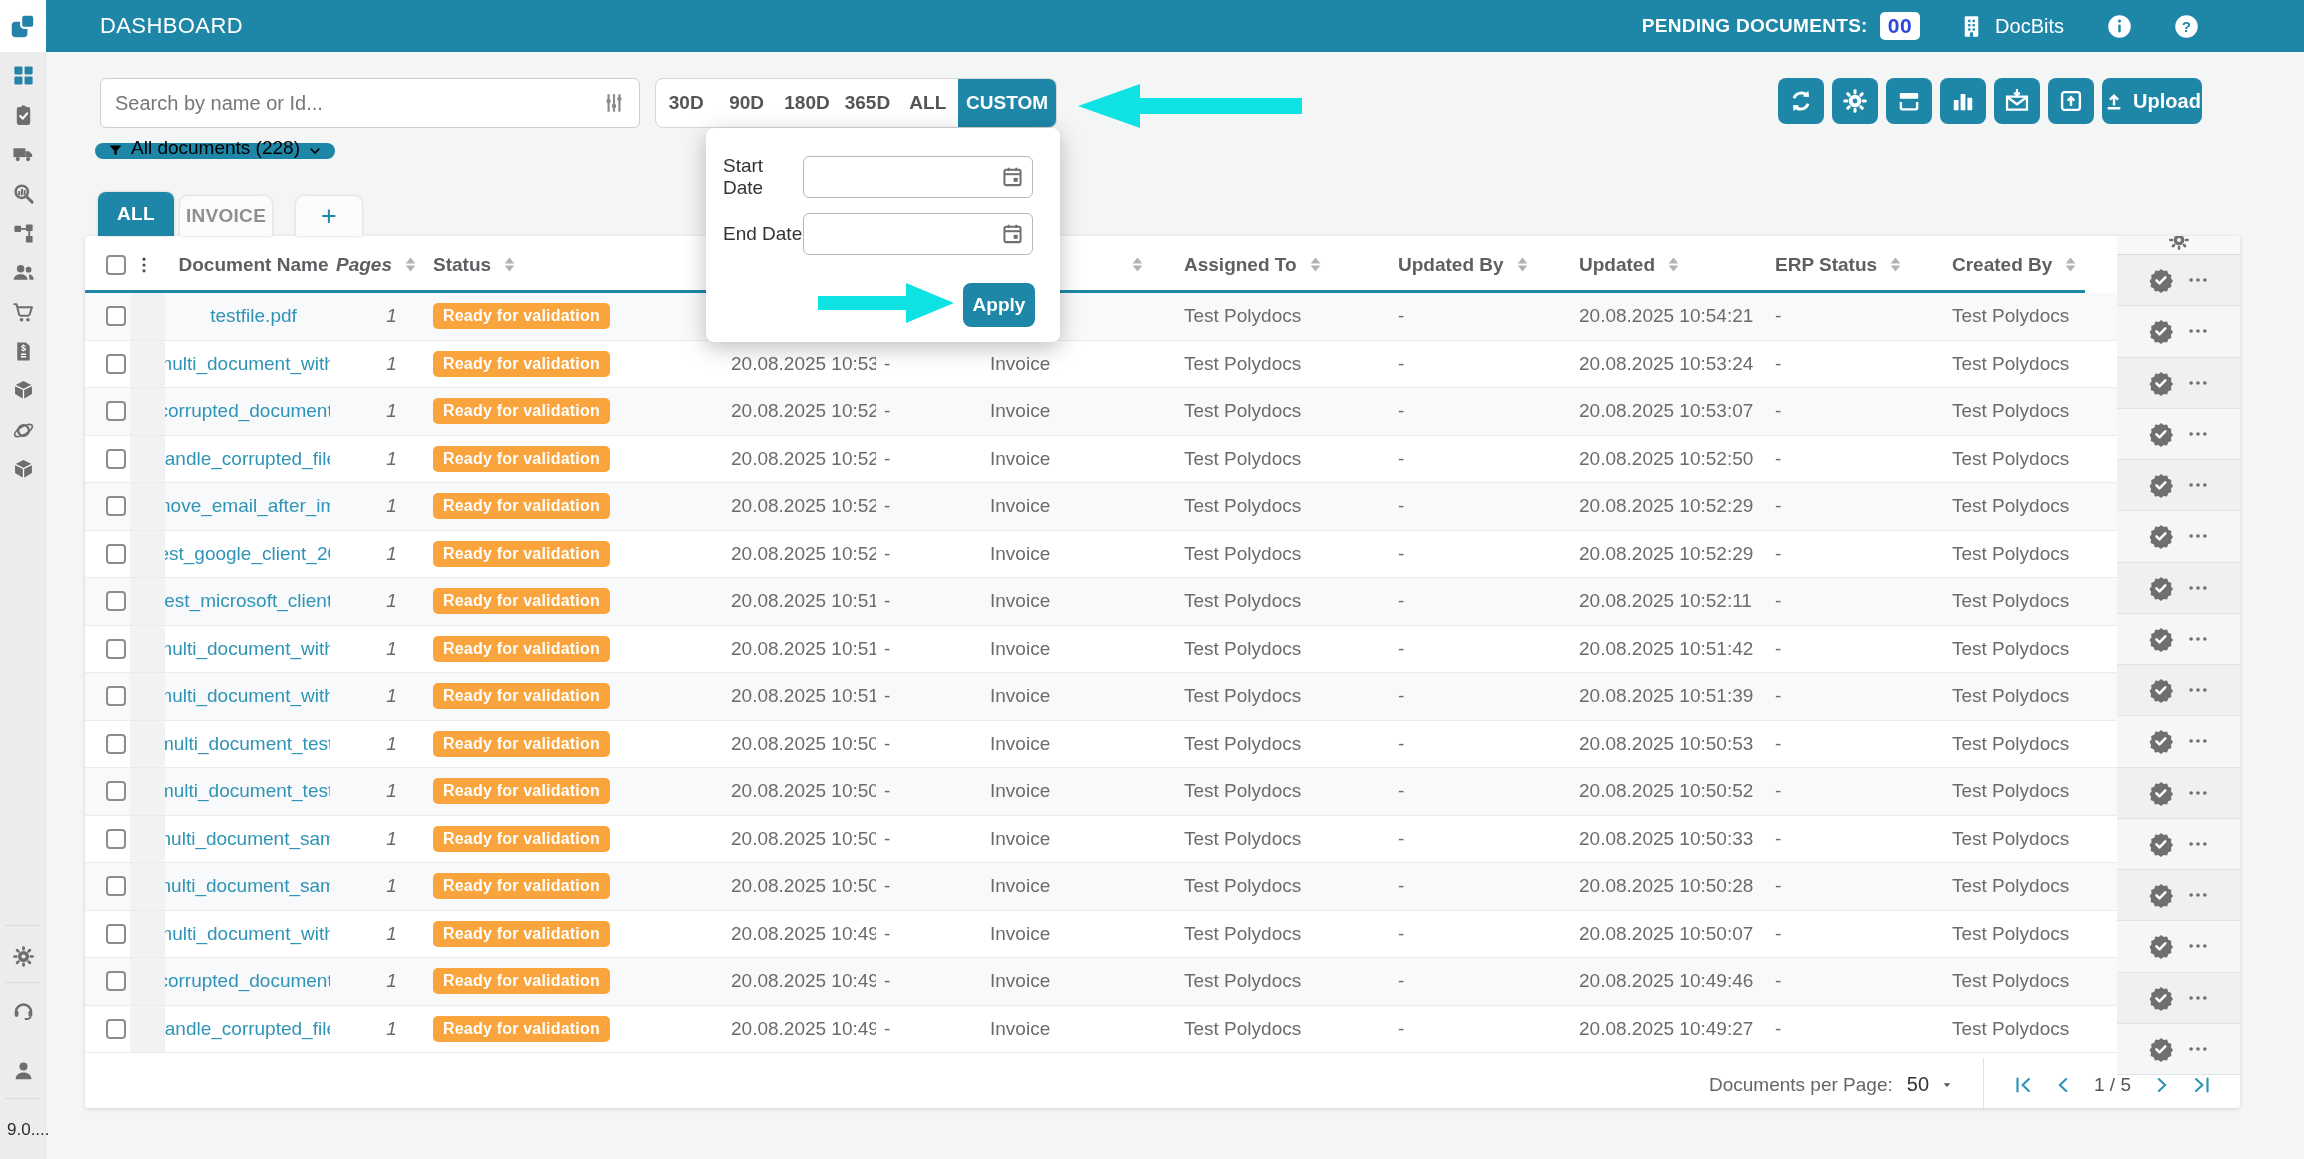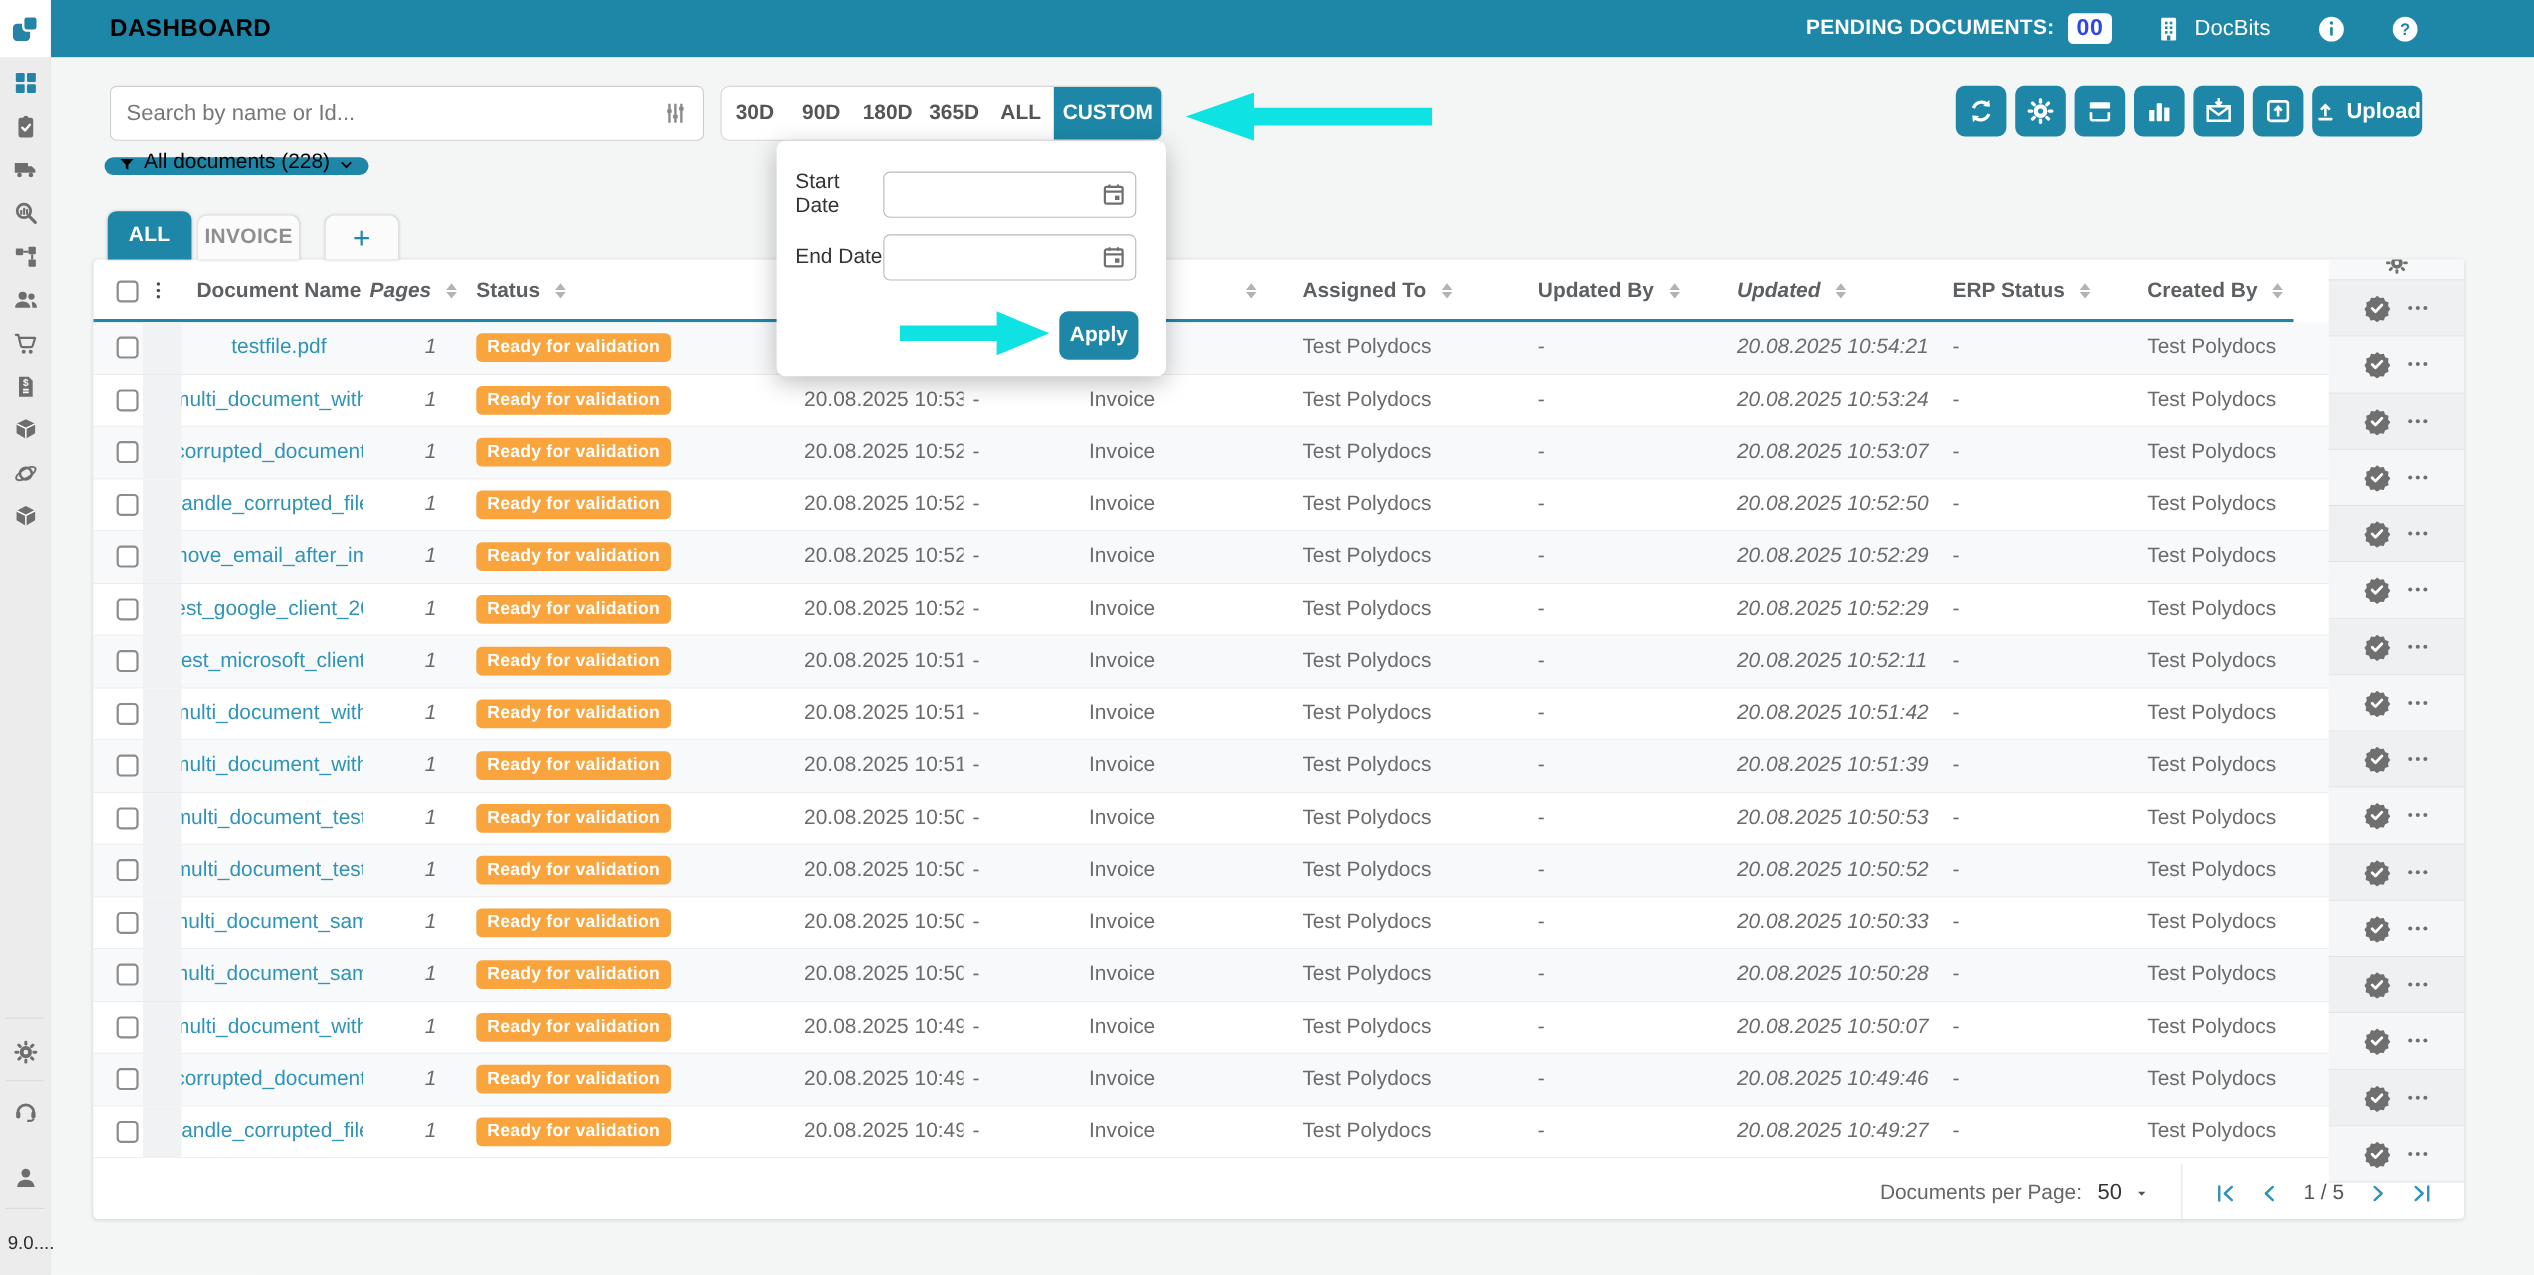--- a/index.html
+++ b/index.html
@@ -19,21 +19,21 @@
   .snav-item{height:39.4px;display:flex;align-items:center;justify-content:center;color:#6e6e6e;cursor:pointer;}
   .snav-item svg{width:23px;height:23px;}
   .snav-item.active{color:#2484a8;}
   .side-div{position:absolute;left:5px;right:5px;height:1px;background:#d9d9d9;}
   .sbot{position:absolute;left:0;width:46px;display:flex;align-items:center;justify-content:center;color:#6e6e6e;cursor:pointer;}
   .sbot svg{width:23px;height:23px;}
   #version{position:absolute;left:7px;top:1120px;font-size:17px;color:#2b2b2b;}
 
   
   #topbar{position:absolute;left:46px;top:0;right:0;height:52px;background:var(--teal);display:flex;align-items:center;z-index:20;}
-  #page-title{margin-left:54px;color:#000000;font-size:22px;font-weight:bold;letter-spacing:.4px;}
+  #page-title{margin-left:54px;color:#ffffff;font-size:22px;font-weight:normal;letter-spacing:.4px;}
   #topbar-right{margin-left:auto;margin-right:104px;display:flex;align-items:center;color:#fff;}
   #pending-label{font-size:19px;font-weight:bold;letter-spacing:.3px;}
   #pending-count{margin-left:12px;background:#fff;color:var(--blue);font-size:21px;font-weight:bold;border-radius:5px;padding:2px 8px;letter-spacing:.5px;}
   .tb-ic{color:#fff;display:inline-flex;}
   .tb-ic svg{width:27px;height:27px;}
   #org-ic{margin-left:38px;}
   #brand{margin-left:10px;font-size:20px;}
   #info-ic{margin-left:42px;cursor:pointer;}
   #help-ic{margin-left:40px;cursor:pointer;}
 
@@ -79,21 +79,21 @@
   .c1{width:35px;padding-left:4px;}
   .c2{width:165px;padding-left:12px;justify-content:center;}
   .c3{width:95px;padding-left:6px;font-style:italic;}
   .c3.body{justify-content:center;padding-left:28px;}
   .c4{width:290px;padding-left:8px;align-items:center;}
   .c5{width:161px;padding-left:16px;}
   .c6{width:114px;padding-left:8px;}
   .c7{width:170px;}
   .c8{width:230px;padding-left:24px;}
   .c9{width:155px;padding-left:8px;}
-  .c10{width:220px;padding-left:34px;font-style:italic;}
+  .c10{width:220px;padding-left:34px;}
   .c11{width:165px;padding-left:10px;}
   .c12{width:155px;padding-left:22px;}
   .cgap{width:32px;}
   .cb{width:20px;height:20px;border:2px solid #8c8c8c;border-radius:4px;background:#fff;cursor:pointer;flex:0 0 auto;}
   #kebab-h{color:#4c4c4c;}
   #kebab-h svg{width:20px;height:20px;}
   #tbody{position:relative;}
   .trow{display:flex;width:2032px;height:47.5px;border-bottom:1px solid #ebebeb;background:#fff;}
   .trow:nth-child(odd){background:#f8f9fa;}
   .trow .c1{background:#f1f2f3;height:100%;}

